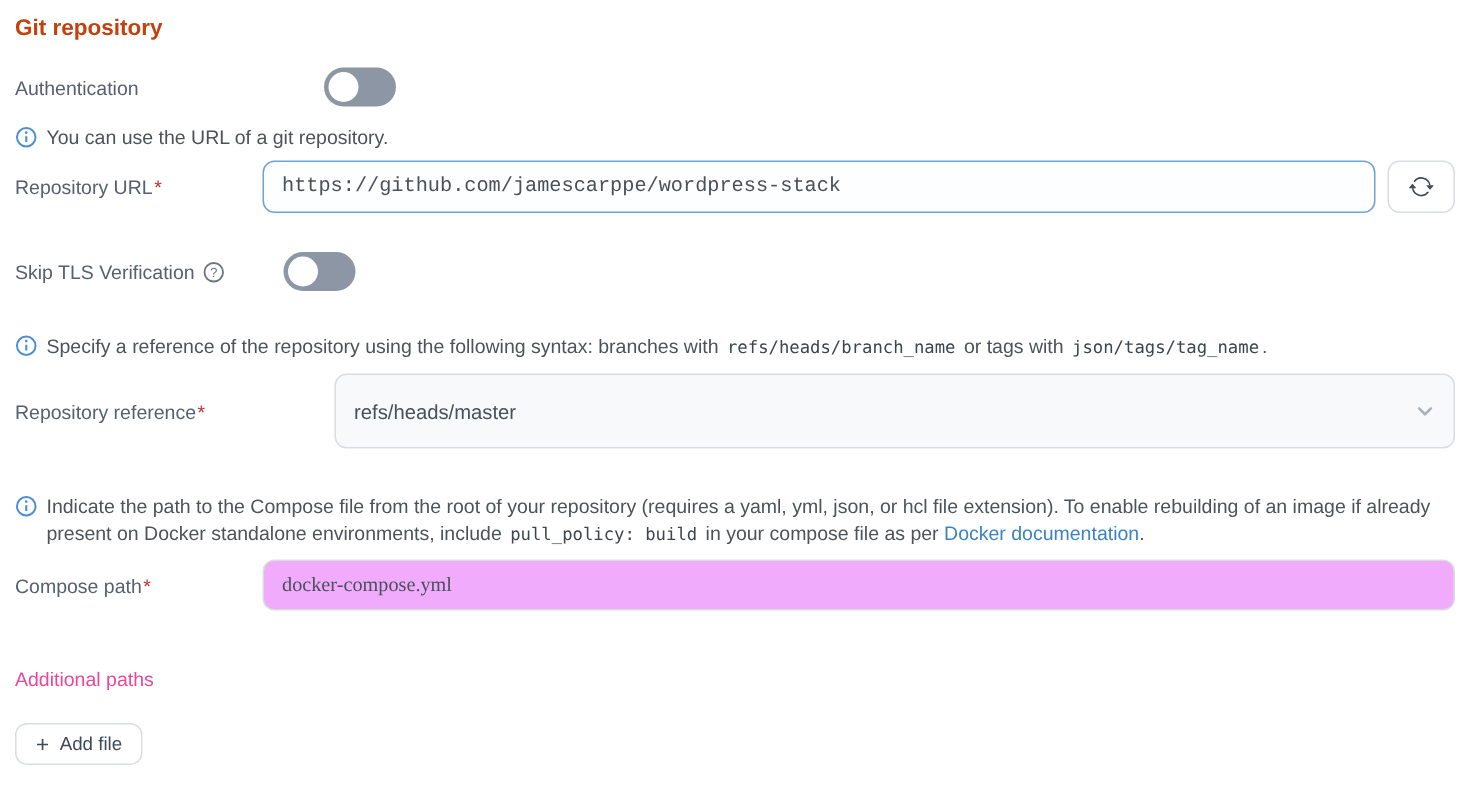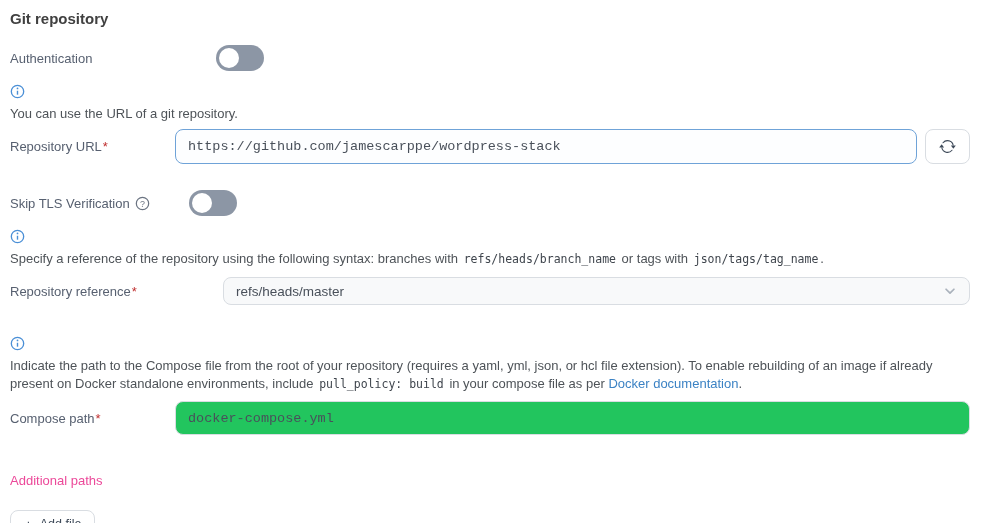--- a/index.html
+++ b/index.html
@@ -5,21 +5,21 @@
   * { box-sizing: border-box; margin: 0; padding: 0; }
   html, body { background: #ffffff; }
   body {
     width: 984px; height: 523px; overflow: hidden;
     font-family: "Liberation Sans", sans-serif;
     color: #4e5560;
   }
   .container { padding: 10px 14px 0 10px; }
 
   .section-title {
-    font-size: 15px; font-weight: 700; color: #404040;
+    font-size: 15px; font-weight: 700; color: #c2410c;
     margin-bottom: 18px;
   }
 
   .row { display: flex; align-items: center; }
   .label-col {
     width: 165px; flex: 0 0 165px;
     font-size: 13px; color: #576070;
     display: flex; align-items: center; gap: 5px;
   }
   .required { color: #bf2e2e; margin-left: 1px; }
@@ -30,27 +30,27 @@
     background: #8c96a5; position: relative; cursor: pointer;
     flex: 0 0 auto;
   }
   .toggle .knob {
     position: absolute; left: 3px; top: 3px;
     width: 20px; height: 20px; border-radius: 50%;
     background: #ffffff;
   }
 
   .row-auth { margin-bottom: 12px; gap: 41px; }
-  .row-tls  { margin-bottom: 12px; gap: 14px; }
+  .row-tls  { margin-bottom: 28px; gap: 14px; }
   .row-gitops { }
 
   
   .info {
     display: flex; align-items: flex-start; gap: 6px;
-    font-size: 13px; color: #4e5358; line-height: 18px; flex-direction: column;
+    font-size: 13px; color: #4e5358; line-height: 18px;
   }
   .info svg { margin-top: 1px; flex: 0 0 auto; }
   .info-1 { margin-bottom: 6px; }
   .info-2 { margin-bottom: 9px; }
   .info-3 { margin-bottom: 8px; }
   .code {
     font-family: "DejaVu Sans Mono", monospace;
     font-size: 11.5px; color: #3f454d;
     padding: 0 2px;
   }
@@ -69,33 +69,33 @@
     width: 45px; height: 35px; margin-left: 8px;
     border: 1px solid #d9dde2; border-radius: 8px;
     background: #ffffff; cursor: pointer;
     display: flex; align-items: center; justify-content: center;
     flex: 0 0 auto;
   }
 
   
   .row-ref { margin-bottom: 30px; gap: 48px; }
   .select-box {
-    flex: 1 1 auto; height: 28px;
+    flex: 1 1 auto; height: 50px;
     border: 1px solid #d9dde2; border-radius: 8px;
     background: #f8f9fa; cursor: pointer;
     display: flex; align-items: center; justify-content: space-between;
     padding: 0 12px; font-size: 13.5px; color: #49505a;
   }
   .row-compose { margin-bottom: 38px; }
   .plain-input {
     flex: 1 1 auto; height: 32px;
     border: 1px solid #d9dde2; border-radius: 8px;
-    background: #22c55e; outline: none;
+    background: #f0abfc; outline: none;
     padding: 16px 12px; font-size: 13.5px; color: #49505a;
-    font-family: Liberation Mono, monospace;
+    font-family: Liberation Serif, serif;
   }
 
   .label-solo { font-size: 13px; color: #ec4899; margin-bottom: 22px; }
 
   .add-file-btn {
     display: inline-flex; align-items: center; gap: 7px;
     height: 28px; padding: 0 13px; margin-bottom: 20px;
     border: 1px solid #d9dde2; border-radius: 8px;
     background: #ffffff; cursor: pointer;
     font-size: 12.5px; color: #3e4a59;

